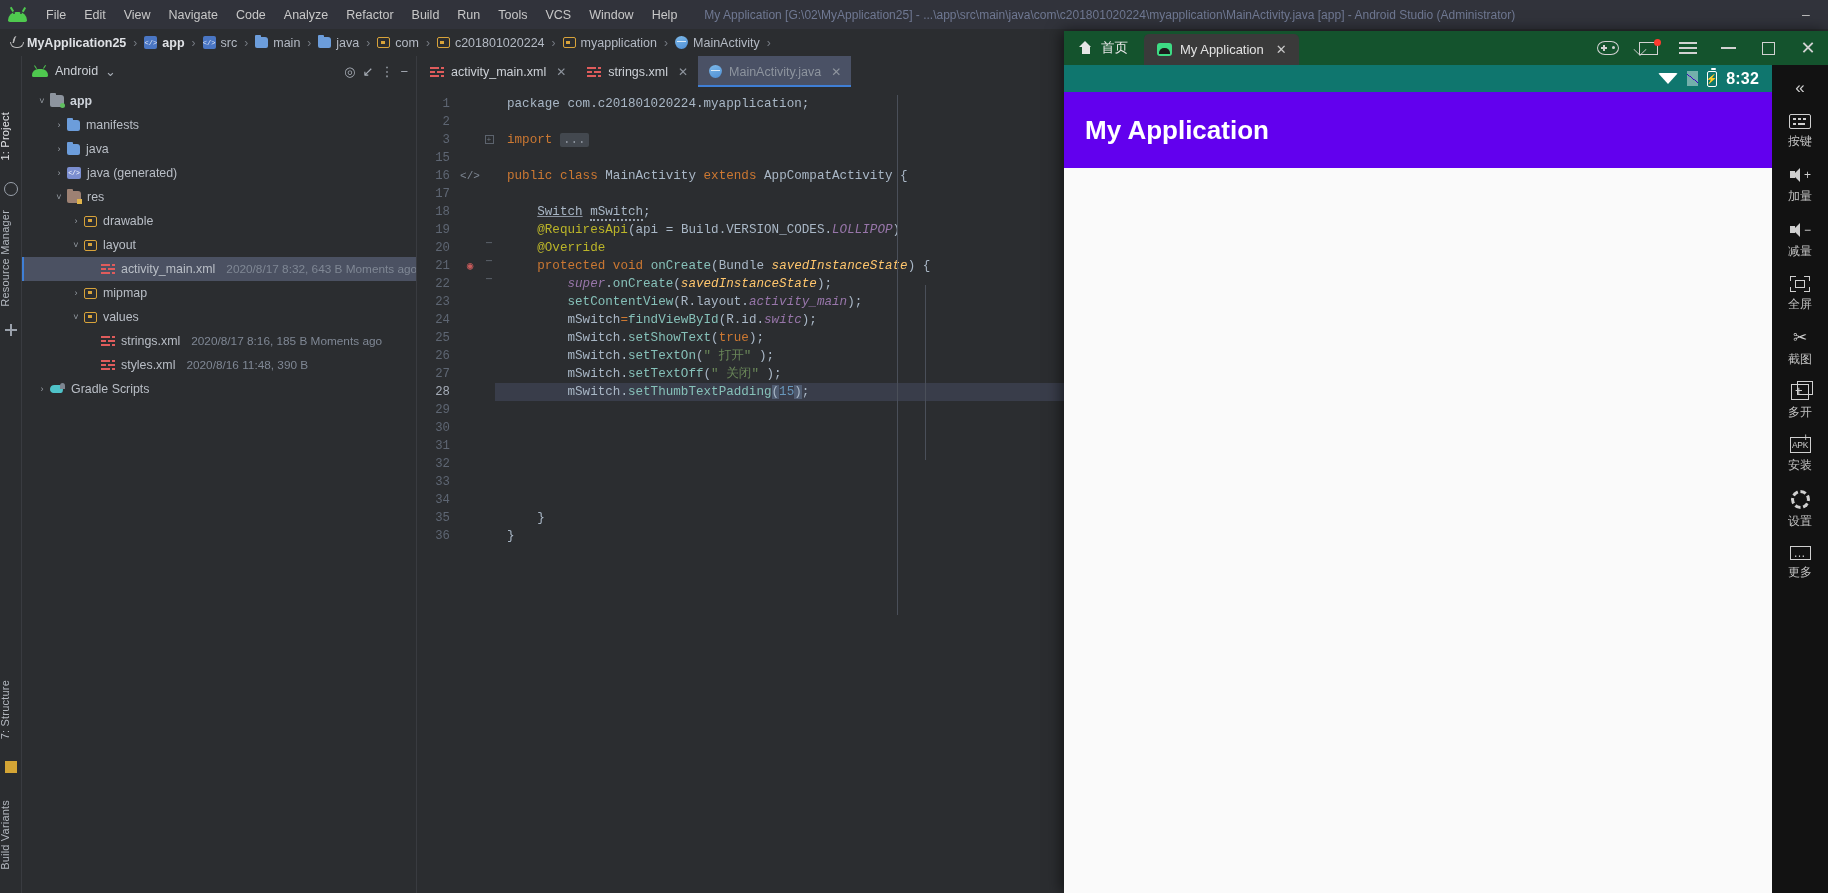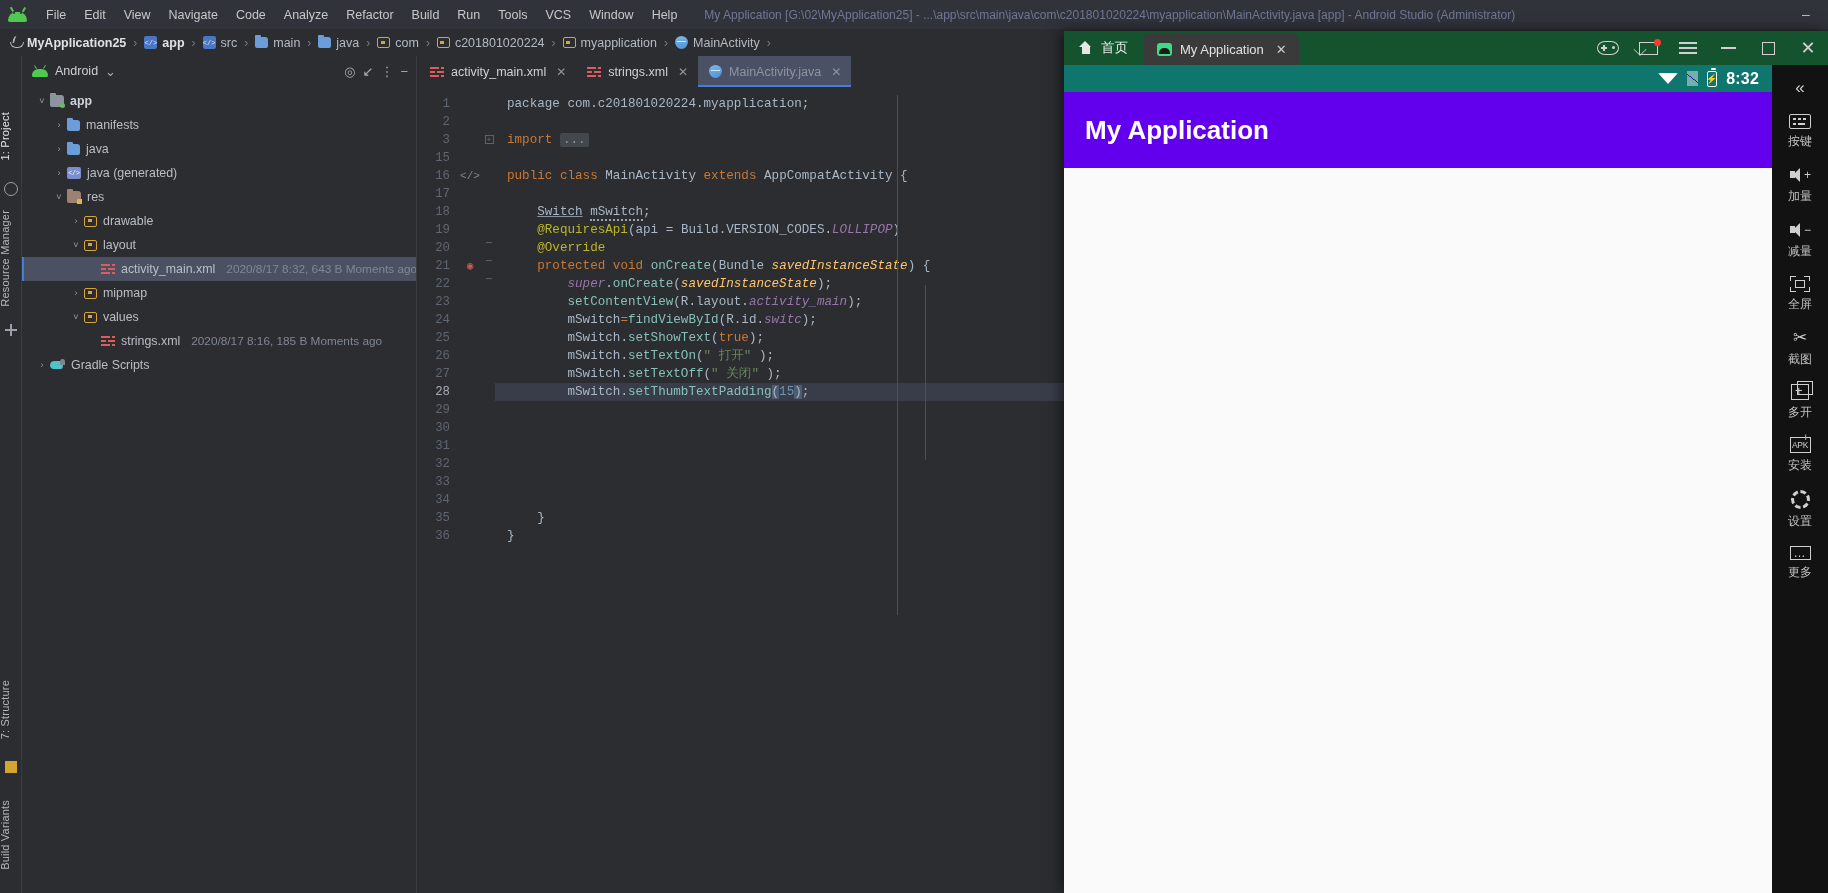--- a/index.html
+++ b/index.html
@@ -501,20 +501,36 @@
                   <i></i>
                   <i></i>
                   <i></i>
                   <i></i>
                   <i></i>
                   <i></i>
                 </span>
               </span>
               <span class="tname">strings.xml</span>
               <span class="tmeta">2020/8/17 8:16, 185 B  Moments ago</span>
+            </div>
+            <div class="trow">
+              <span style="width:63px;flex:none;"></span>
+              <span class="twist"></span>
+              <span style="display:flex;align-items:center;">
+                <span class="ico-xml">
+                  <i></i>
+                  <i></i>
+                  <i></i>
+                  <i></i>
+                  <i></i>
+                  <i></i>
+                </span>
+              </span>
+              <span class="tname">styles.xml</span>
+              <span class="tmeta">2020/8/16 11:48, 390 B</span>
             </div>
             <div class="trow">
               <span style="width:12px;flex:none;"></span>
               <span class="twist">›</span>
               <span style="display:flex;align-items:center;">
                 <span class="ico-gradle"></span>
               </span>
               <span class="tname">Gradle Scripts</span>
             </div>
           </div>

